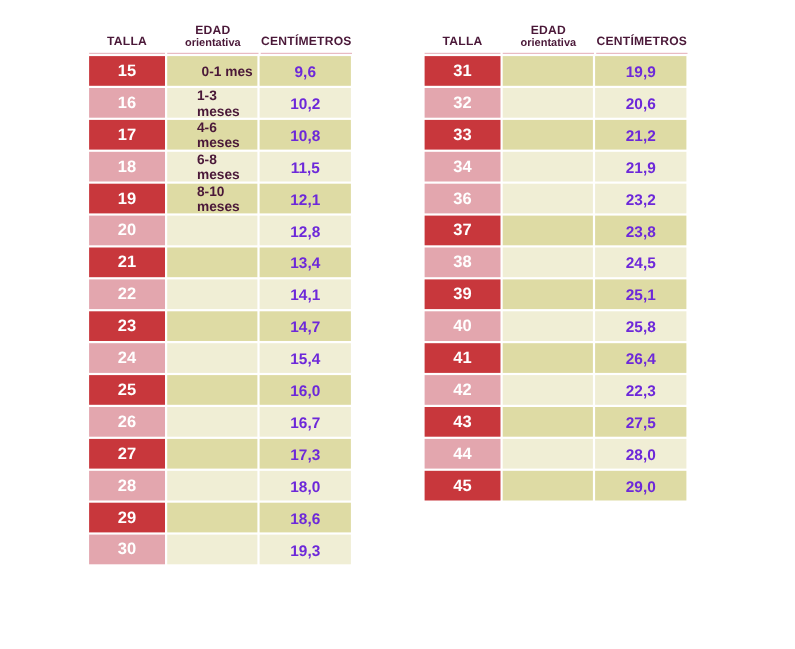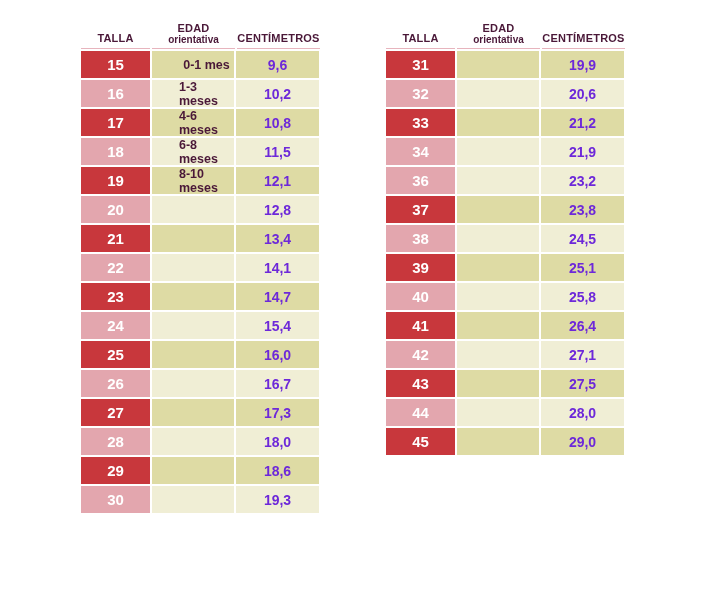--- a/index.html
+++ b/index.html
@@ -260,21 +260,21 @@
           <div class="cell c-cm">25,8</div>
         </div>
         <div class="trow odd">
           <div class="cell c-talla">41</div>
           <div class="cell c-edad"></div>
           <div class="cell c-cm">26,4</div>
         </div>
         <div class="trow even">
           <div class="cell c-talla">42</div>
           <div class="cell c-edad"></div>
-          <div class="cell c-cm">27,1</div>
+          <div class="cell c-cm">22,3</div>
         </div>
         <div class="trow odd">
           <div class="cell c-talla">43</div>
           <div class="cell c-edad"></div>
           <div class="cell c-cm">27,5</div>
         </div>
         <div class="trow even">
           <div class="cell c-talla">44</div>
           <div class="cell c-edad"></div>
           <div class="cell c-cm">28,0</div>

